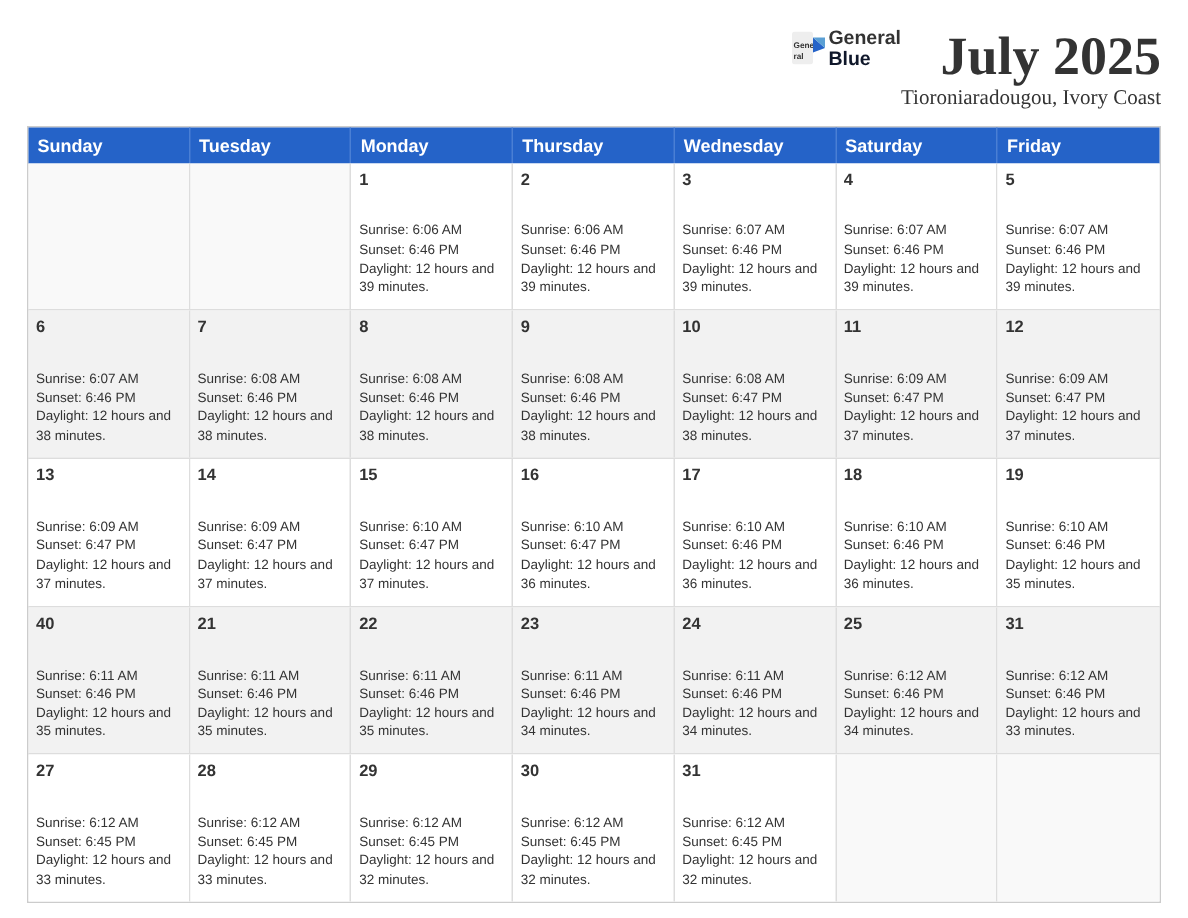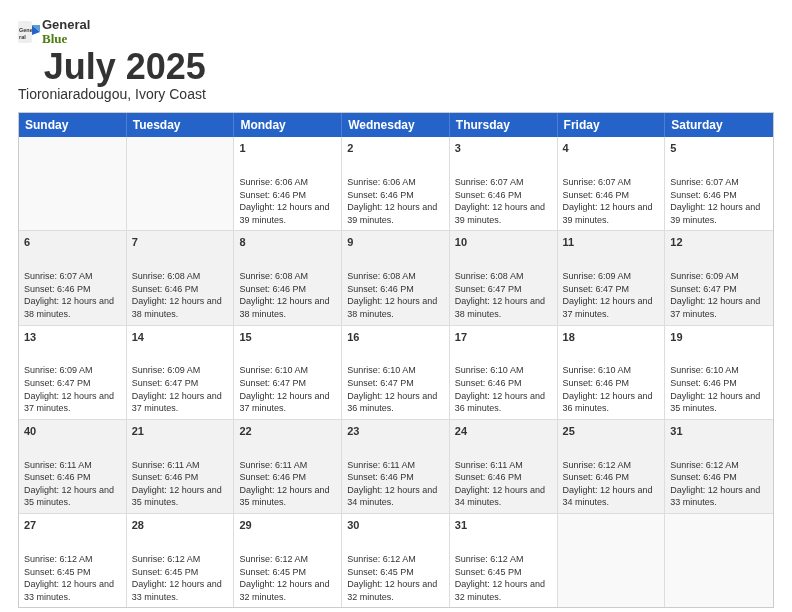--- a/index.html
+++ b/index.html
@@ -15,29 +15,29 @@
       height: 612px;
       padding: 18px 18px 10px 18px;
       display: flex;
       flex-direction: column;
     }
     .header {
       display: flex;
       justify-content: flex-end;
       align-items: flex-start;
       margin-bottom: 10px;
-      flex-direction: column;
     }
     .logo {
       display: flex;
       align-items: center;
       gap: 0;
     }
     .title-block {
       text-align: right;
+      font-family: Liberation Serif, serif;
     }
     .month-title {
       font-size: 36px;
       font-weight: bold;
       color: #333;
       line-height: 1.1;
     }
     .location {
       font-size: 14px;
       color: #333;
@@ -107,40 +107,40 @@
     <div style="display:flex;align-items:center;gap:2px;">
       <svg width="22" height="22" viewBox="0 0 22 22">
         <rect x="0" y="0" width="14" height="22" rx="2" fill="#eee"></rect>
         <text x="1" y="11" font-size="5.5" font-weight="bold" fill="#333" font-family="Arial">Gene</text>
         <text x="1" y="18" font-size="5.5" font-weight="bold" fill="#333" font-family="Arial">ral</text>
         <polygon points="14,4 22,11 14,14" fill="#2563c8"></polygon>
         <polygon points="14,4 22,4 22,11" fill="#5a9fd4"></polygon>
       </svg>
       <div style="display:flex;flex-direction:column;">
         <span style="font-size:13px;font-weight:bold;color:#333;">General</span>
-        <span style="font-size:13px;font-weight:bold;color:#4d7c0f;font-family:Liberation Serif, serif;">Blue</span>
+        <span style="font-size:13px;font-weight:bold;color:#0f172a;">Blue</span>
       </div>
     </div>
   </div>
 </div>
     <div class="title-block">
       <div class="month-title">July 2025</div>
       <div class="location">Tioroniaradougou, Ivory Coast</div>
     </div>
   </div>
 
   <div class="calendar">
     <div class="cal-header">
     <div class="cal-header-cell">Sunday</div>
         <div class="cal-header-cell">Tuesday</div>
         <div class="cal-header-cell">Monday</div>
+        <div class="cal-header-cell">Thursday</div>
         <div class="cal-header-cell">Wednesday</div>
-        <div class="cal-header-cell">Thursday</div>
+        <div class="cal-header-cell">Saturday</div>
         <div class="cal-header-cell">Friday</div>
-        <div class="cal-header-cell">Saturday</div>
       </div>
     <div class="cal-body">
     <div class="cal-row">
           <div class="cal-cell empty"></div>
           <div class="cal-cell empty"></div>
           <div class="cal-cell">
         <span class="day-num">1</span>
         <div class="cell-info">
           <span>Sunrise: 6:06 AM</span><br>
           <span>Sunset: 6:46 PM</span><br>

